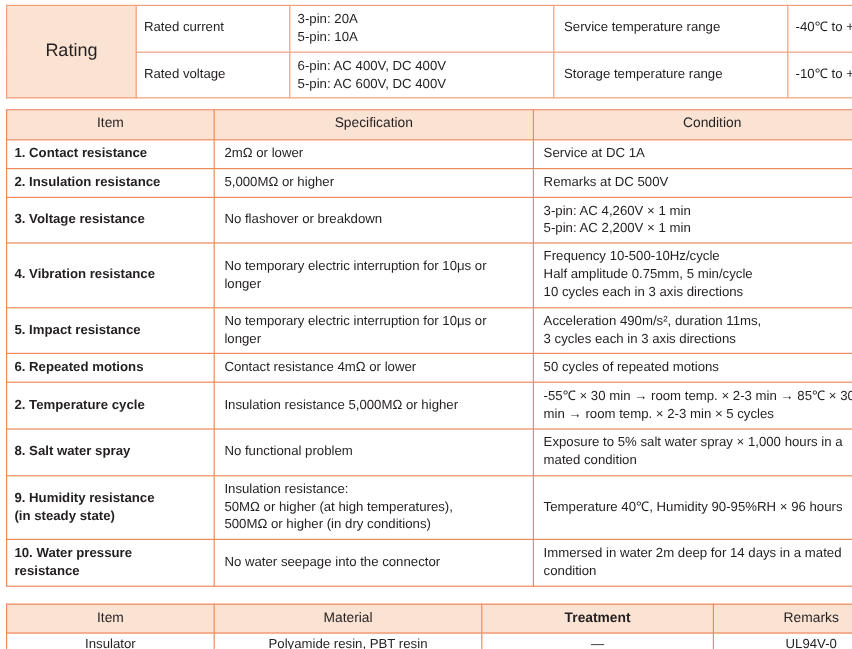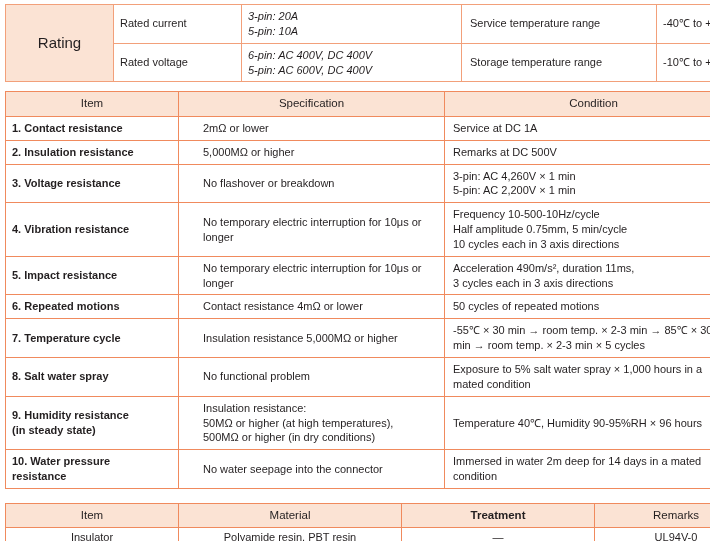--- a/index.html
+++ b/index.html
@@ -45,21 +45,20 @@
     width: 95px;
   }
   .rating-key {
     text-align: left;
     width: 115px;
     font-size: 11px;
   }
   .rating-val {
     width: 207px;
     font-size: 11px;
-    font-style: italic;
   }
   .rating-key2 {
     width: 180px;
     font-size: 11px;
     text-align: left;
     padding-left: 8px;
   }
   .rating-val2 {
     width: 100px;
     font-size: 11px;
@@ -73,21 +72,21 @@
   .spec-table th {
     background: #fbe3d4;
     text-align: center;
     font-size: 11.5px;
   }
   .spec-table td { font-size: 11px; }
   .col-item { width: 160px; }
   .col-spec { width: 253px; }
   .col-cond { width: 285px; }
   .spec-table td.c-item { padding-left: 6px; font-weight: bold; }
-  .spec-table td.c-spec { padding-left: 24px; }
+  .spec-table td.c-spec { padding-left: 8px; }
   .spec-table td.c-cond { padding-left: 8px; }
 
   
   .mat-table th {
     background: #fbe3d4;
     text-align: center;
     font-size: 11.5px;
   }
   .mat-table td {
     text-align: center;
@@ -198,21 +197,21 @@
       <td class="c-item">6. Repeated motions</td>
       <td class="c-spec">
         <span>Contact resistance 4mΩ or lower</span>
       </td>
       <td class="c-cond">
         <span>50 cycles of repeated motions</span>
       </td>
     </tr>
 
     <tr>
-      <td class="c-item">7. Temperature cycle</td>
+      <td class="c-item">2. Temperature cycle</td>
       <td class="c-spec">
         <span>Insulation resistance 5,000MΩ or higher</span>
       </td>
       <td class="c-cond two-line">
         <span>-55℃ × 30 min → room temp. × 2-3 min → 85℃ × 30</span>
         <span>min → room temp. × 2-3 min × 5 cycles</span>
       </td>
     </tr>
 
     <tr>

